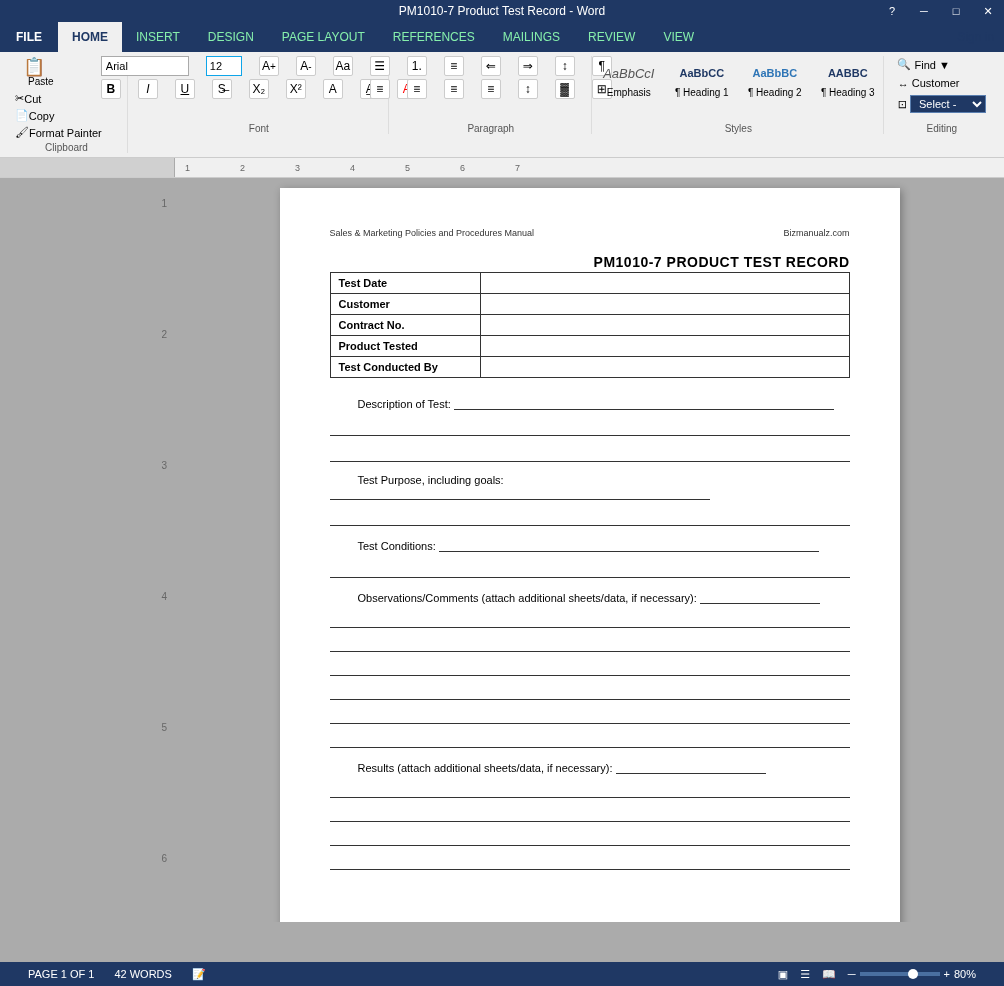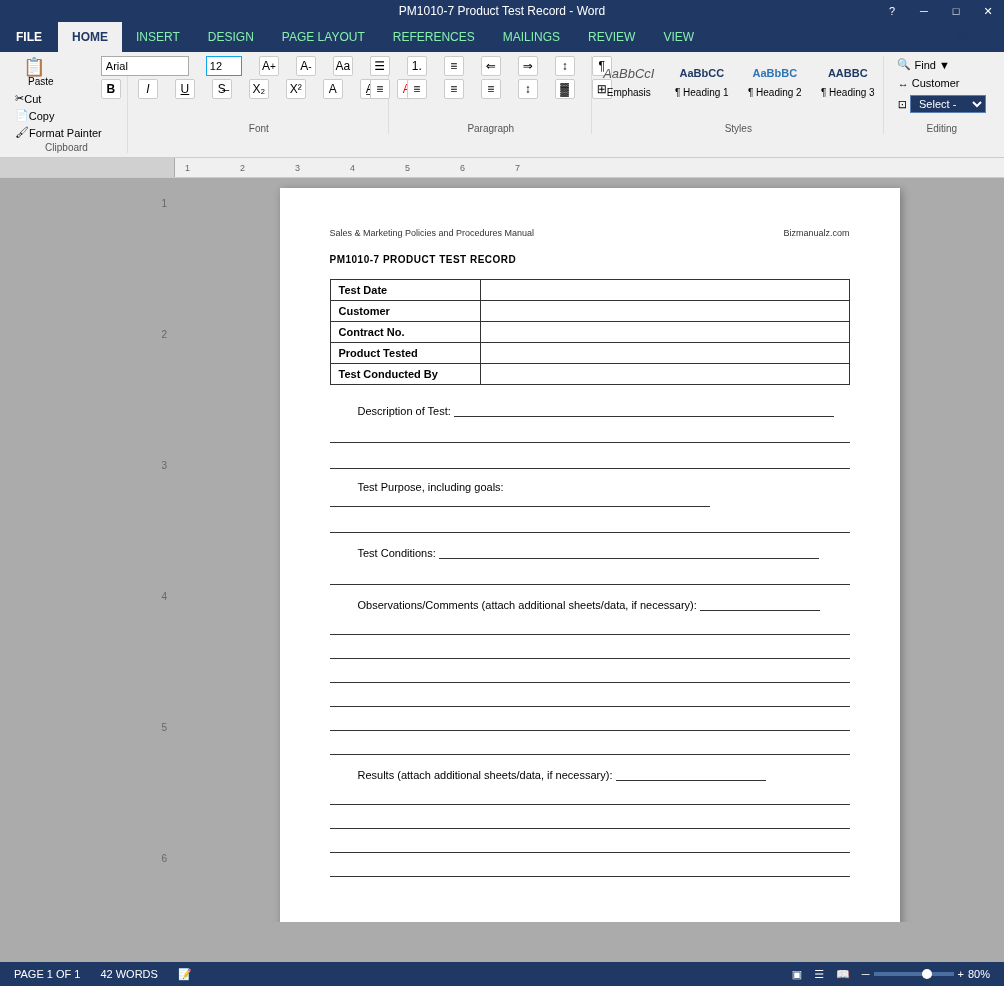--- a/index.html
+++ b/index.html
@@ -285,24 +285,24 @@
 
     .page-header {
       display: flex;
       justify-content: space-between;
       font-size: 9px;
       color: #333;
       margin-bottom: 16px;
     }
 
     .doc-title {
-      text-align: left;
-      font-size: 10px;
+      text-align: right;
+      font-size: 14px;
       font-weight: bold;
-      margin-bottom: 14px;
+      margin-bottom: 2px;
       letter-spacing: 0.5px;
     }
 
     
     .info-table {
       width: 100%;
       border-collapse: collapse;
       margin-bottom: 18px;
     }
     .info-table td {
@@ -351,21 +351,21 @@
       margin: 10px 0 0 0;
     }
 
     
     .status-bar {
       background: #1f3864;
       color: white;
       height: 24px;
       display: flex;
       align-items: center;
-      padding: 0 14px;
+      padding: 0 28px;
       font-size: 11px;
       gap: 20px;
       position: fixed;
       bottom: 0;
       width: 100%;
     }
     .status-bar .status-right {
       margin-left: auto;
       display: flex;
       align-items: center;

